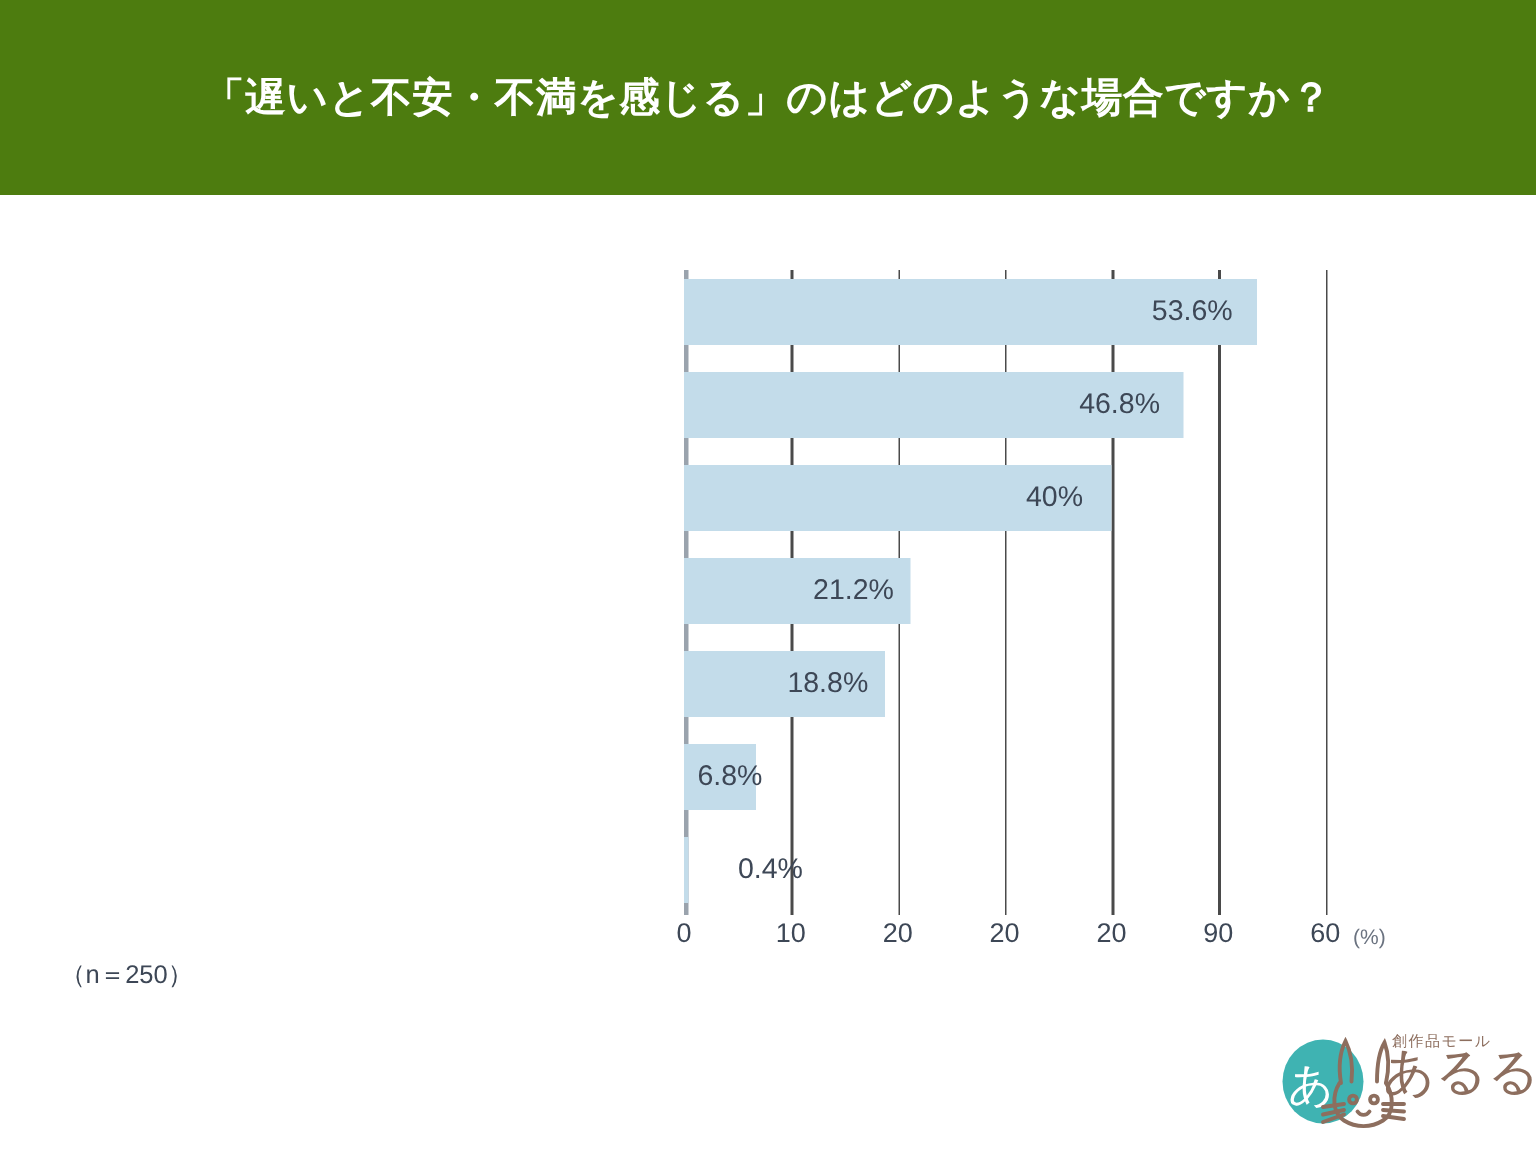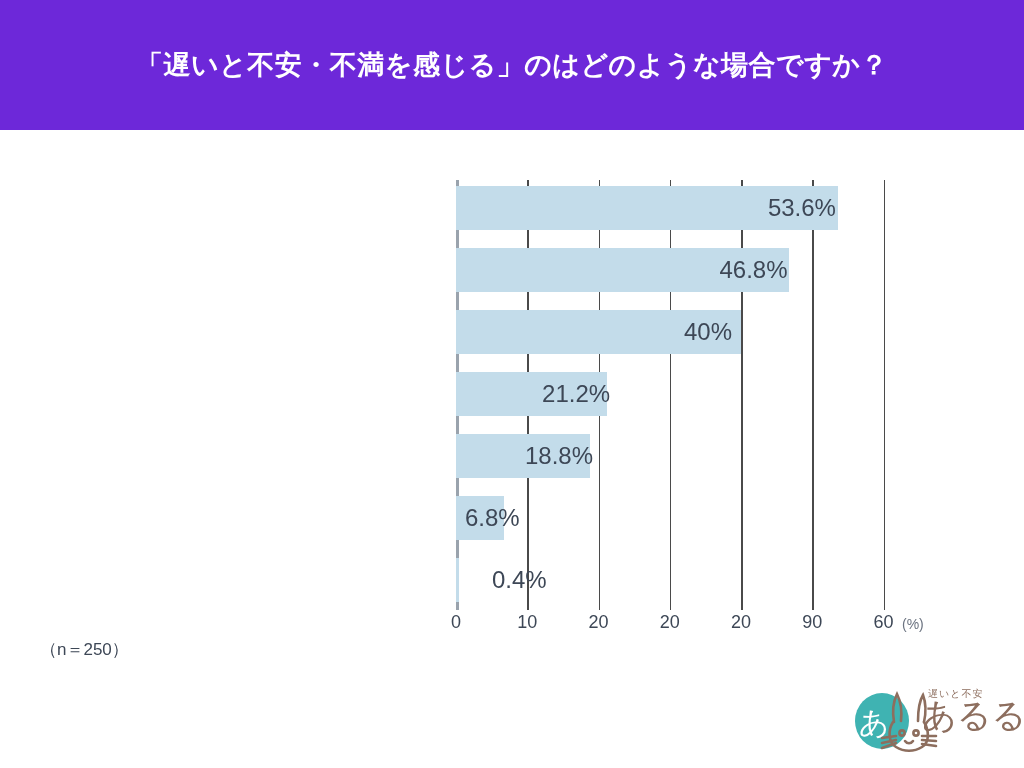--- a/index.html
+++ b/index.html
@@ -15,21 +15,21 @@
     font-family: "Liberation Sans", "DejaVu Sans", sans-serif;
     color: #3d4756;
   }
 
   
   #header-bar {
     position: absolute;
     left: 0; top: 0;
     width: 1024px;
     height: 130px;
-    background: #6d28d9;
+    background: #4d7c0f;
     display: flex;
     align-items: center;
     justify-content: center;
   }
   #header-title {
     color: #ffffff;
     font-size: 27px;
     font-weight: bold;
     letter-spacing: 0.5px;
     white-space: nowrap;
@@ -74,21 +74,21 @@
     position: absolute;
     left: 0; top: 0;
     height: 44px;
     background: #c3dcea;
   }
   .bar-value {
     position: absolute;
     top: 0;
     height: 44px;
     line-height: 44px;
-    font-size: 24px;
+    font-size: 19px;
     color: #3d4756;
     white-space: nowrap;
   }
   .bar-value.inside { right: 8px; }
   .bar-value.outside { left: 10px; margin-left: 26px; }
 
   
   #xaxis {
     position: absolute;
     left: 456px;
@@ -238,17 +238,17 @@
         <path d="M42 34 C40 22 42 12 45 6 C49 14 50 24 49 33"></path>
         <path d="M66 33 C66 22 68 12 71 7 C74 15 74 25 72 34"></path>
         <path d="M41 34 C36 42 36 54 44 59 C52 64 62 64 70 59 C78 54 77 42 72 34"></path>
         <circle cx="50" cy="45" r="2.6"></circle>
         <circle cx="64" cy="45" r="2.6"></circle>
         <path d="M53 53 C55 56 59 56 61 53"></path>
         <path d="M30 50 L44 48 M30 55 L44 52 M30 60 L44 55"></path>
         <path d="M84 48 L70 48 M84 53 L70 52 M84 58 L70 56"></path>
       </g>
     </svg>
-    <div id="logo-text-top">遅いと不安</div>
+    <div id="logo-text-top">創作品モール</div>
     <div id="logo-text-main">あるる</div>
   </div>
 
 </div>
 
 </body></html>

